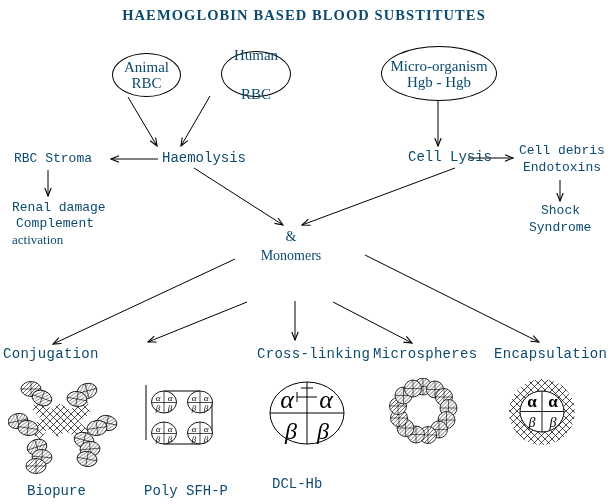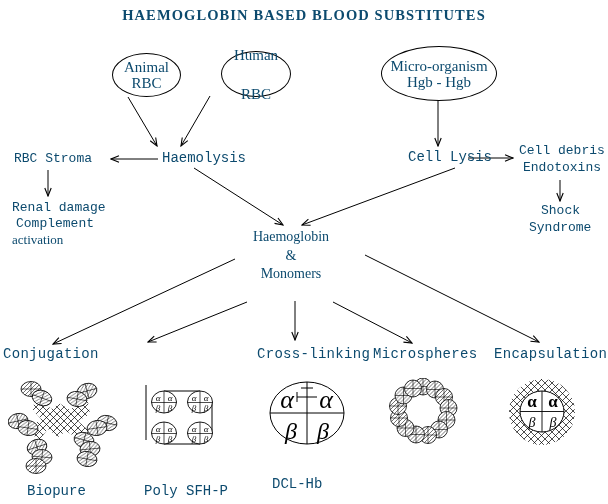--- a/index.html
+++ b/index.html
@@ -100,21 +100,20 @@
   <div class="m" style="left:12px;top:200px;">Renal damage</div>
   <div class="m" style="left:16px;top:216px;">Complement</div>
   <div class="m" style="left:12px;top:232px;font-family:Liberation Serif, serif;">activation</div>
 
   <div class="m" style="left:519px;top:143px;">Cell debris</div>
   <div class="m" style="left:523px;top:160px;">Endotoxins</div>
   <div class="m" style="left:541px;top:203px;">Shock</div>
   <div class="m" style="left:529px;top:220px;">Syndrome</div>
 
   <div class="central">
-    <div>Haemoglobin</div>
     <div>&amp;</div>
     <div>Monomers</div>
   </div>
 
   <div class="t" style="left:3px;top:346px;letter-spacing:.3px;">Conjugation</div>
   <div class="t" style="left:257px;top:346px;letter-spacing:.3px;">Cross-linking</div>
   <div class="t" style="left:373px;top:346px;letter-spacing:.3px;">Microspheres</div>
   <div class="t" style="left:494px;top:346px;letter-spacing:.3px;">Encapsulation</div>
 
   <svg class="fig" style="left:8px;top:379px;" width="110" height="96" viewBox="0 0 110 96">

